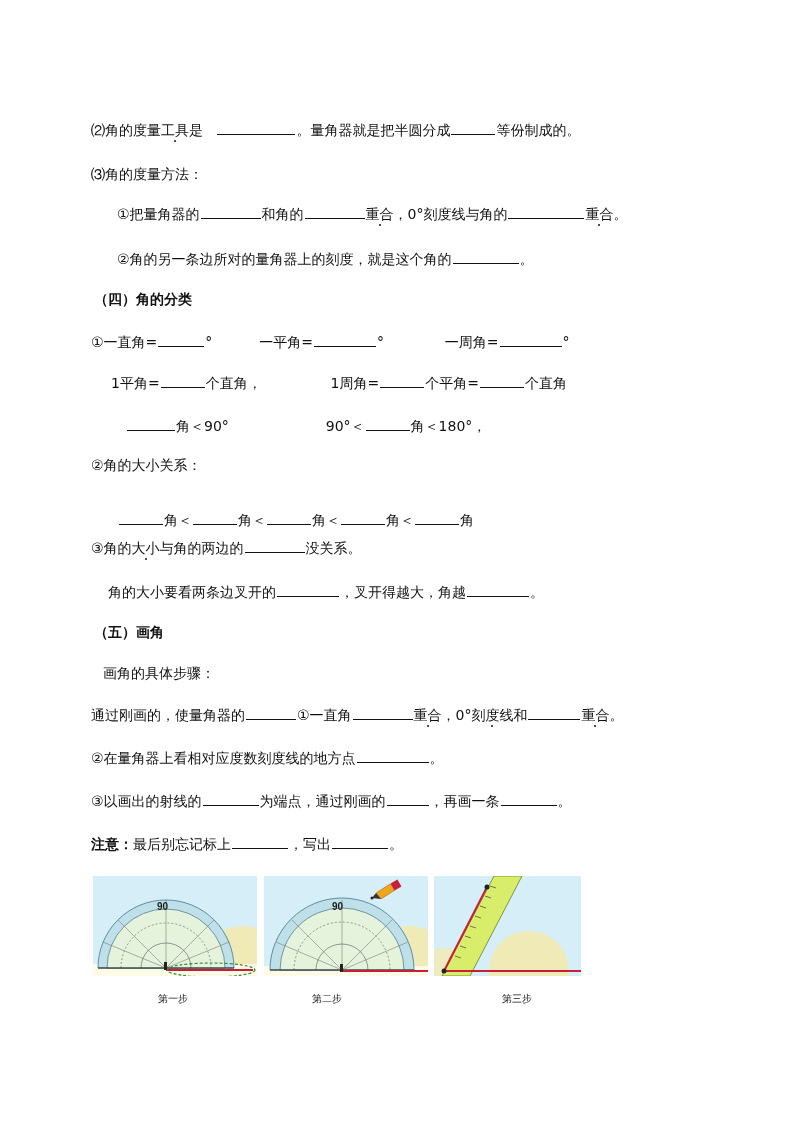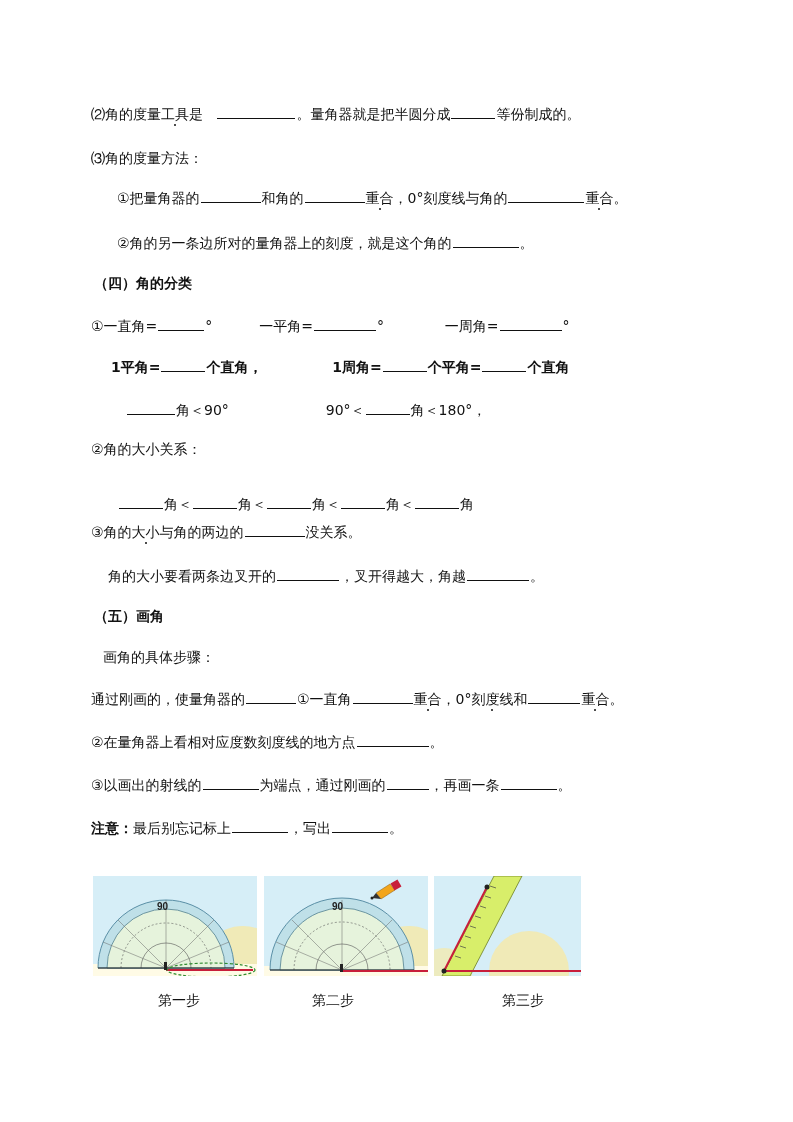--- a/index.html
+++ b/index.html
@@ -1,27 +1,27 @@
 <!DOCTYPE html>
 <html><head>
 <meta charset="utf-8">
 <style>
   html, body { margin: 0; padding: 0; background: #ffffff; }
   body {
     width: 793px; height: 1122px; position: relative; overflow: hidden;
     font-family: "DejaVu Sans", "Liberation Sans", sans-serif;
     color: #111; font-size: 14px;
   }
-  .line { position: absolute; white-space: nowrap; line-height: 20px; }
+  .line { position: absolute; white-space: nowrap; line-height: 20px; margin-top: 16px; }
   .blank { display: inline-block; border-bottom: 1px solid #111; height: 16px; vertical-align: baseline; margin: 0 1px; }
   .em { position: relative; }
   .em::after { content: ""; position: absolute; left: 50%; bottom: -4px; width: 2px; height: 2px; background: #111; border-radius: 50%; transform: translateX(-50%); }
   .bold { font-weight: bold; }
   .fig { position: absolute; top: 876px; width: 164px; height: 100px; overflow: hidden; }
-  .cap { position: absolute; top: 992px; font-size: 14px; }
+  .cap { position: absolute; top: 992px; font-size: 10px; }
 </style>
 </head>
 <body>
 
 <div class="line" style="left:91px;top:102px;">
   <span>⑵角的度量</span><span class="em">工具</span><span>是</span>
   <span class="blank" style="width:78px;margin-left:10px;"></span><span>。量角器就是把半圆分成</span><span class="blank" style="width:44px;"></span><span>等份制成的。</span>
 </div>
 
 <div class="line" style="left:91px;top:148px;">⑶角的度量方法：</div>
@@ -37,21 +37,21 @@
 <div class="line bold" style="left:94px;top:273px;">（四）角的分类</div>
 
 <div class="line" style="left:91px;top:314px;">
   <span>①一直角=</span><span class="blank" style="width:46px;"></span><span>°</span>
   <span style="display:inline-block;width:38px;"></span>
   <span>一平角=</span><span class="blank" style="width:62px;"></span><span>°</span>
   <span style="display:inline-block;width:52px;"></span>
   <span>一周角=</span><span class="blank" style="width:62px;"></span><span>°</span>
 </div>
 
-<div class="line" style="left:111px;top:355px;font-weight:bold;">
+<div class="line" style="left:111px;top:355px;">
   <span>1平角=</span><span class="blank" style="width:44px;"></span><span>个直角，</span>
   <span style="display:inline-block;width:60px;"></span>
   <span>1周角=</span><span class="blank" style="width:44px;"></span><span>个平角=</span><span class="blank" style="width:44px;"></span><span>个直角</span>
 </div>
 
 <div class="line" style="left:126px;top:398px;text-align:center;">
   <span class="blank" style="width:48px;"></span><span>角＜90°</span>
   <span style="display:inline-block;width:88px;"></span>
   <span>90°＜</span><span class="blank" style="width:44px;"></span><span>角＜180°，</span>
 </div>

